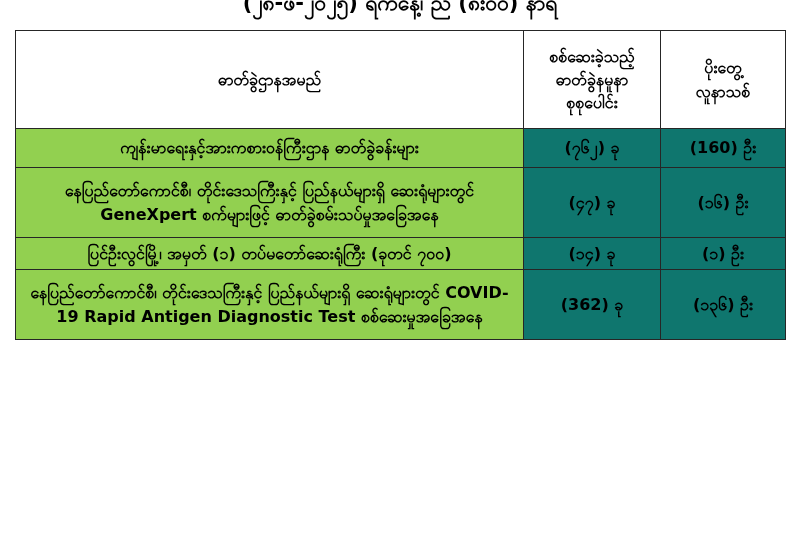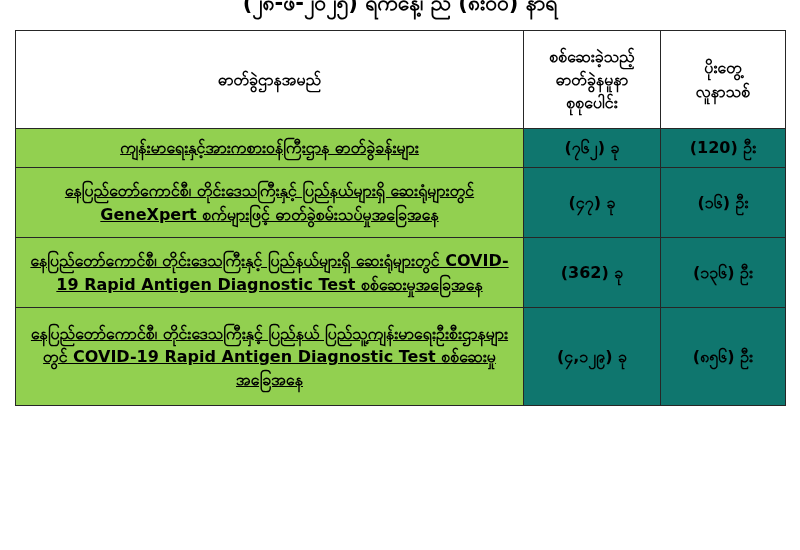--- a/index.html
+++ b/index.html
@@ -33,21 +33,21 @@
     text-align: center;
     vertical-align: middle;
     padding: 2px 10px;
     font-size: 16px;
     font-weight: bold;
     line-height: 1.45;
     overflow: hidden;
   }
   th.head-lab { font-size: 17px; }
   .head-line { display: block; }
-  td.name-cell { background: #92D050; text-decoration: underline; }
+  td.name-cell { background: #92D050; }
   td.num-cell { background: #0f766e; white-space: nowrap; font-size: 16px; }
 </style>
 </head>
 <body>
 
 <div class="page">
 
   <div class="report-title">(၂၈-ဖ-၂၀၂၅) ရက်နေ့၊ ည (၈း၀၀) နာရီ</div>
 
   <table class="report">
@@ -67,33 +67,33 @@
         <th>
           <span class="head-line">ပိုးတွေ့</span>
           <span class="head-line">လူနာသစ်</span>
         </th>
       </tr>
     </thead>
     <tbody>
       <tr style="height:39px">
         <td class="name-cell">ကျန်းမာရေးနှင့်အားကစားဝန်ကြီးဌာန ဓာတ်ခွဲခန်းများ</td>
         <td class="num-cell">(၇၆၂) ခု</td>
-        <td class="num-cell">(120) ဦး</td>
+        <td class="num-cell">(160) ဦး</td>
       </tr>
       <tr style="height:70px">
         <td class="name-cell">နေပြည်တော်ကောင်စီ၊ တိုင်းဒေသကြီးနှင့် ပြည်နယ်များရှိ ဆေးရုံများတွင် GeneXpert စက်များဖြင့် ဓာတ်ခွဲစမ်းသပ်မှုအခြေအနေ</td>
         <td class="num-cell">(၄၇) ခု</td>
         <td class="num-cell">(၁၆) ဦး</td>
       </tr>
+      <tr style="height:32px">
+        <td class="name-cell">ပြင်ဦးလွင်မြို့၊ အမှတ် (၁) တပ်မတော်ဆေးရုံကြီး (ခုတင် ၇၀၀)</td>
+        <td class="num-cell">(၁၄) ခု</td>
+        <td class="num-cell">(၁) ဦး</td>
+      </tr>
       <tr style="height:70px">
         <td class="name-cell">နေပြည်တော်ကောင်စီ၊ တိုင်းဒေသကြီးနှင့် ပြည်နယ်များရှိ ဆေးရုံများတွင် COVID-19 Rapid Antigen Diagnostic Test စစ်ဆေးမှုအခြေအနေ</td>
         <td class="num-cell">(362) ခု</td>
         <td class="num-cell">(၁၃၆) ဦး</td>
-      </tr>
-      <tr style="height:98px">
-        <td class="name-cell">နေပြည်တော်ကောင်စီ၊ တိုင်းဒေသကြီးနှင့် ပြည်နယ် ပြည်သူ့ကျန်းမာရေးဦးစီးဌာနများတွင် COVID-19 Rapid Antigen Diagnostic Test စစ်ဆေးမှုအခြေအနေ</td>
-        <td class="num-cell">(၄,၁၂၉) ခု</td>
-        <td class="num-cell">(၈၅၆) ဦး</td>
       </tr>
     </tbody>
   </table>
 
 </div>
 
 </body></html>

